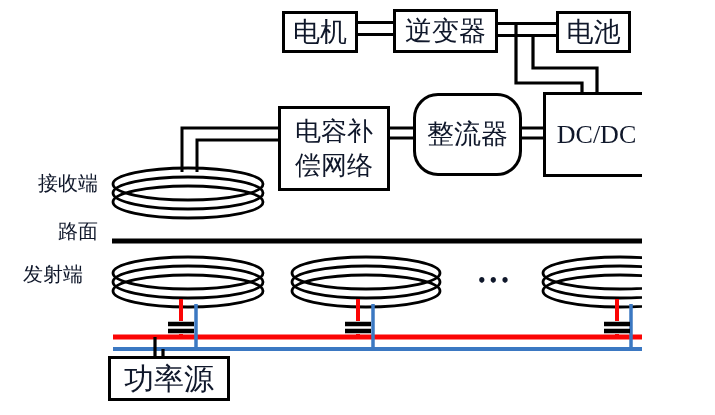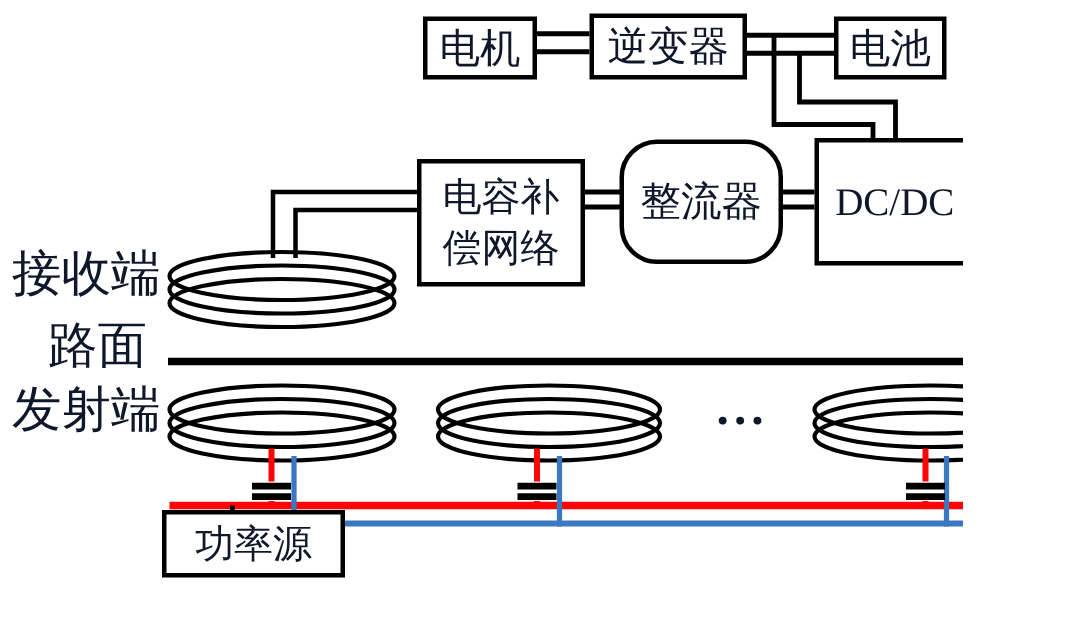--- a/index.html
+++ b/index.html
@@ -3,21 +3,21 @@
 <meta charset="utf-8">
 <style>
   html,body{margin:0;padding:0;background:#fff;}
   .canvas{position:relative;width:642px;height:415px;background:#fff;overflow:hidden;
           font-family:"Liberation Serif","DejaVu Serif",serif;color:#0f172a;}
   .wires{position:absolute;left:0;top:0;}
   .blk{position:absolute;box-sizing:border-box;border:3px solid var(--black,#000);
        background:#fff;display:flex;flex-direction:column;align-items:center;justify-content:center;
        font-size:27px;line-height:31px;text-align:center;white-space:nowrap;}
   .blk.two{font-size:26px;line-height:34px;}
-  .lbl{position:absolute;font-size:33px;line-height:30px;width:90px;text-align:right;white-space:nowrap;}
+  .lbl{position:absolute;font-size:20px;line-height:30px;width:90px;text-align:right;white-space:nowrap;}
   .dots{position:absolute;font-weight:bold;font-size:15px;letter-spacing:2px;
         font-family:"DejaVu Sans","Liberation Sans",sans-serif;}
   .k{stroke:var(--black,#000);fill:none;}
   .r{stroke:var(--red,#f00);fill:none;}
   .b{stroke:var(--blue,#3b78c2);fill:none;}
 </style>
 </head>
 <body>
 
 <div class="canvas">
@@ -117,23 +117,23 @@
   </div>
 
   <div class="blk" style="left:413px;top:93px;width:109px;height:83px;border-radius:25px;">
     <span>整流器</span>
   </div>
 
   <div class="blk two" style="left:543px;top:92px;width:107px;height:85px;text-align:right;">
     <span>DC/DC</span>
   </div>
 
-  <div class="blk" style="left:108px;top:340px;width:122px;height:45px;font-size:26px;">
+  <div class="blk" style="left:108px;top:356px;width:122px;height:45px;font-size:30px;">
     <span>功率源</span>
   </div>
 
   <div class="lbl" style="left:8px;top:168px;">接收端</div>
   <div class="lbl" style="left:8px;top:216px;">路面</div>
-  <div class="lbl" style="left:8px;top:259px;">发射端</div>
+  <div class="lbl" style="left:8px;top:259px;text-align:center;">发射端</div>
 
   <div class="dots" style="left:477px;top:272px;">•••</div>
 
 </div>
 
 </body></html>

